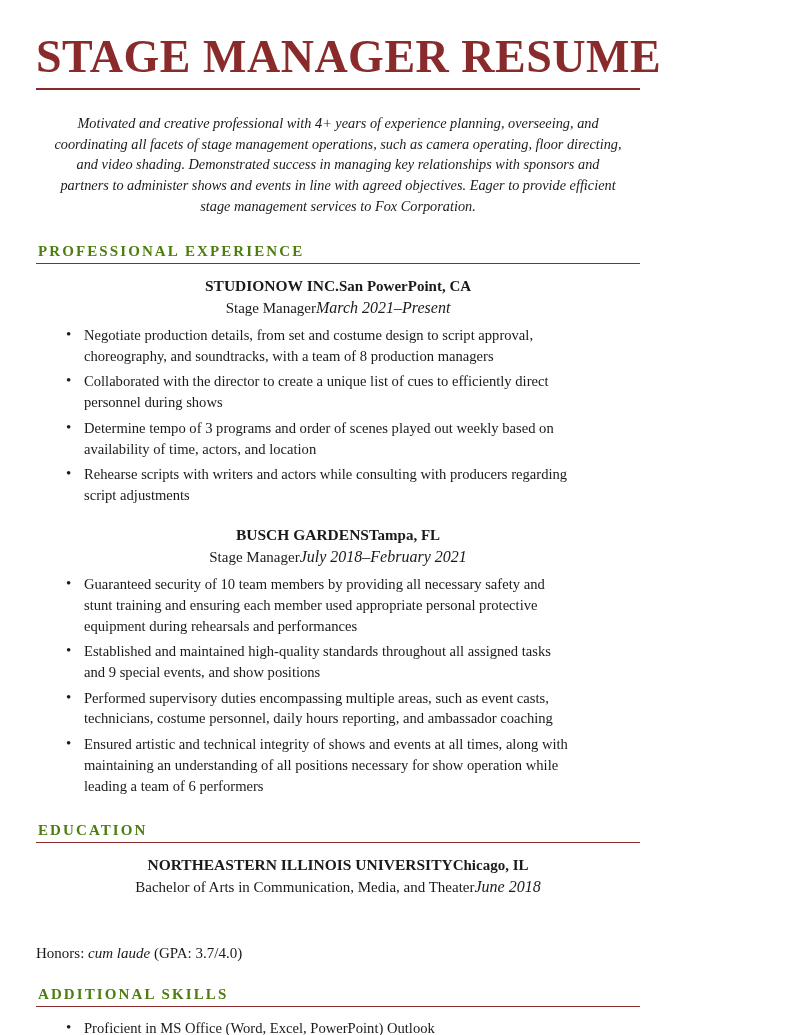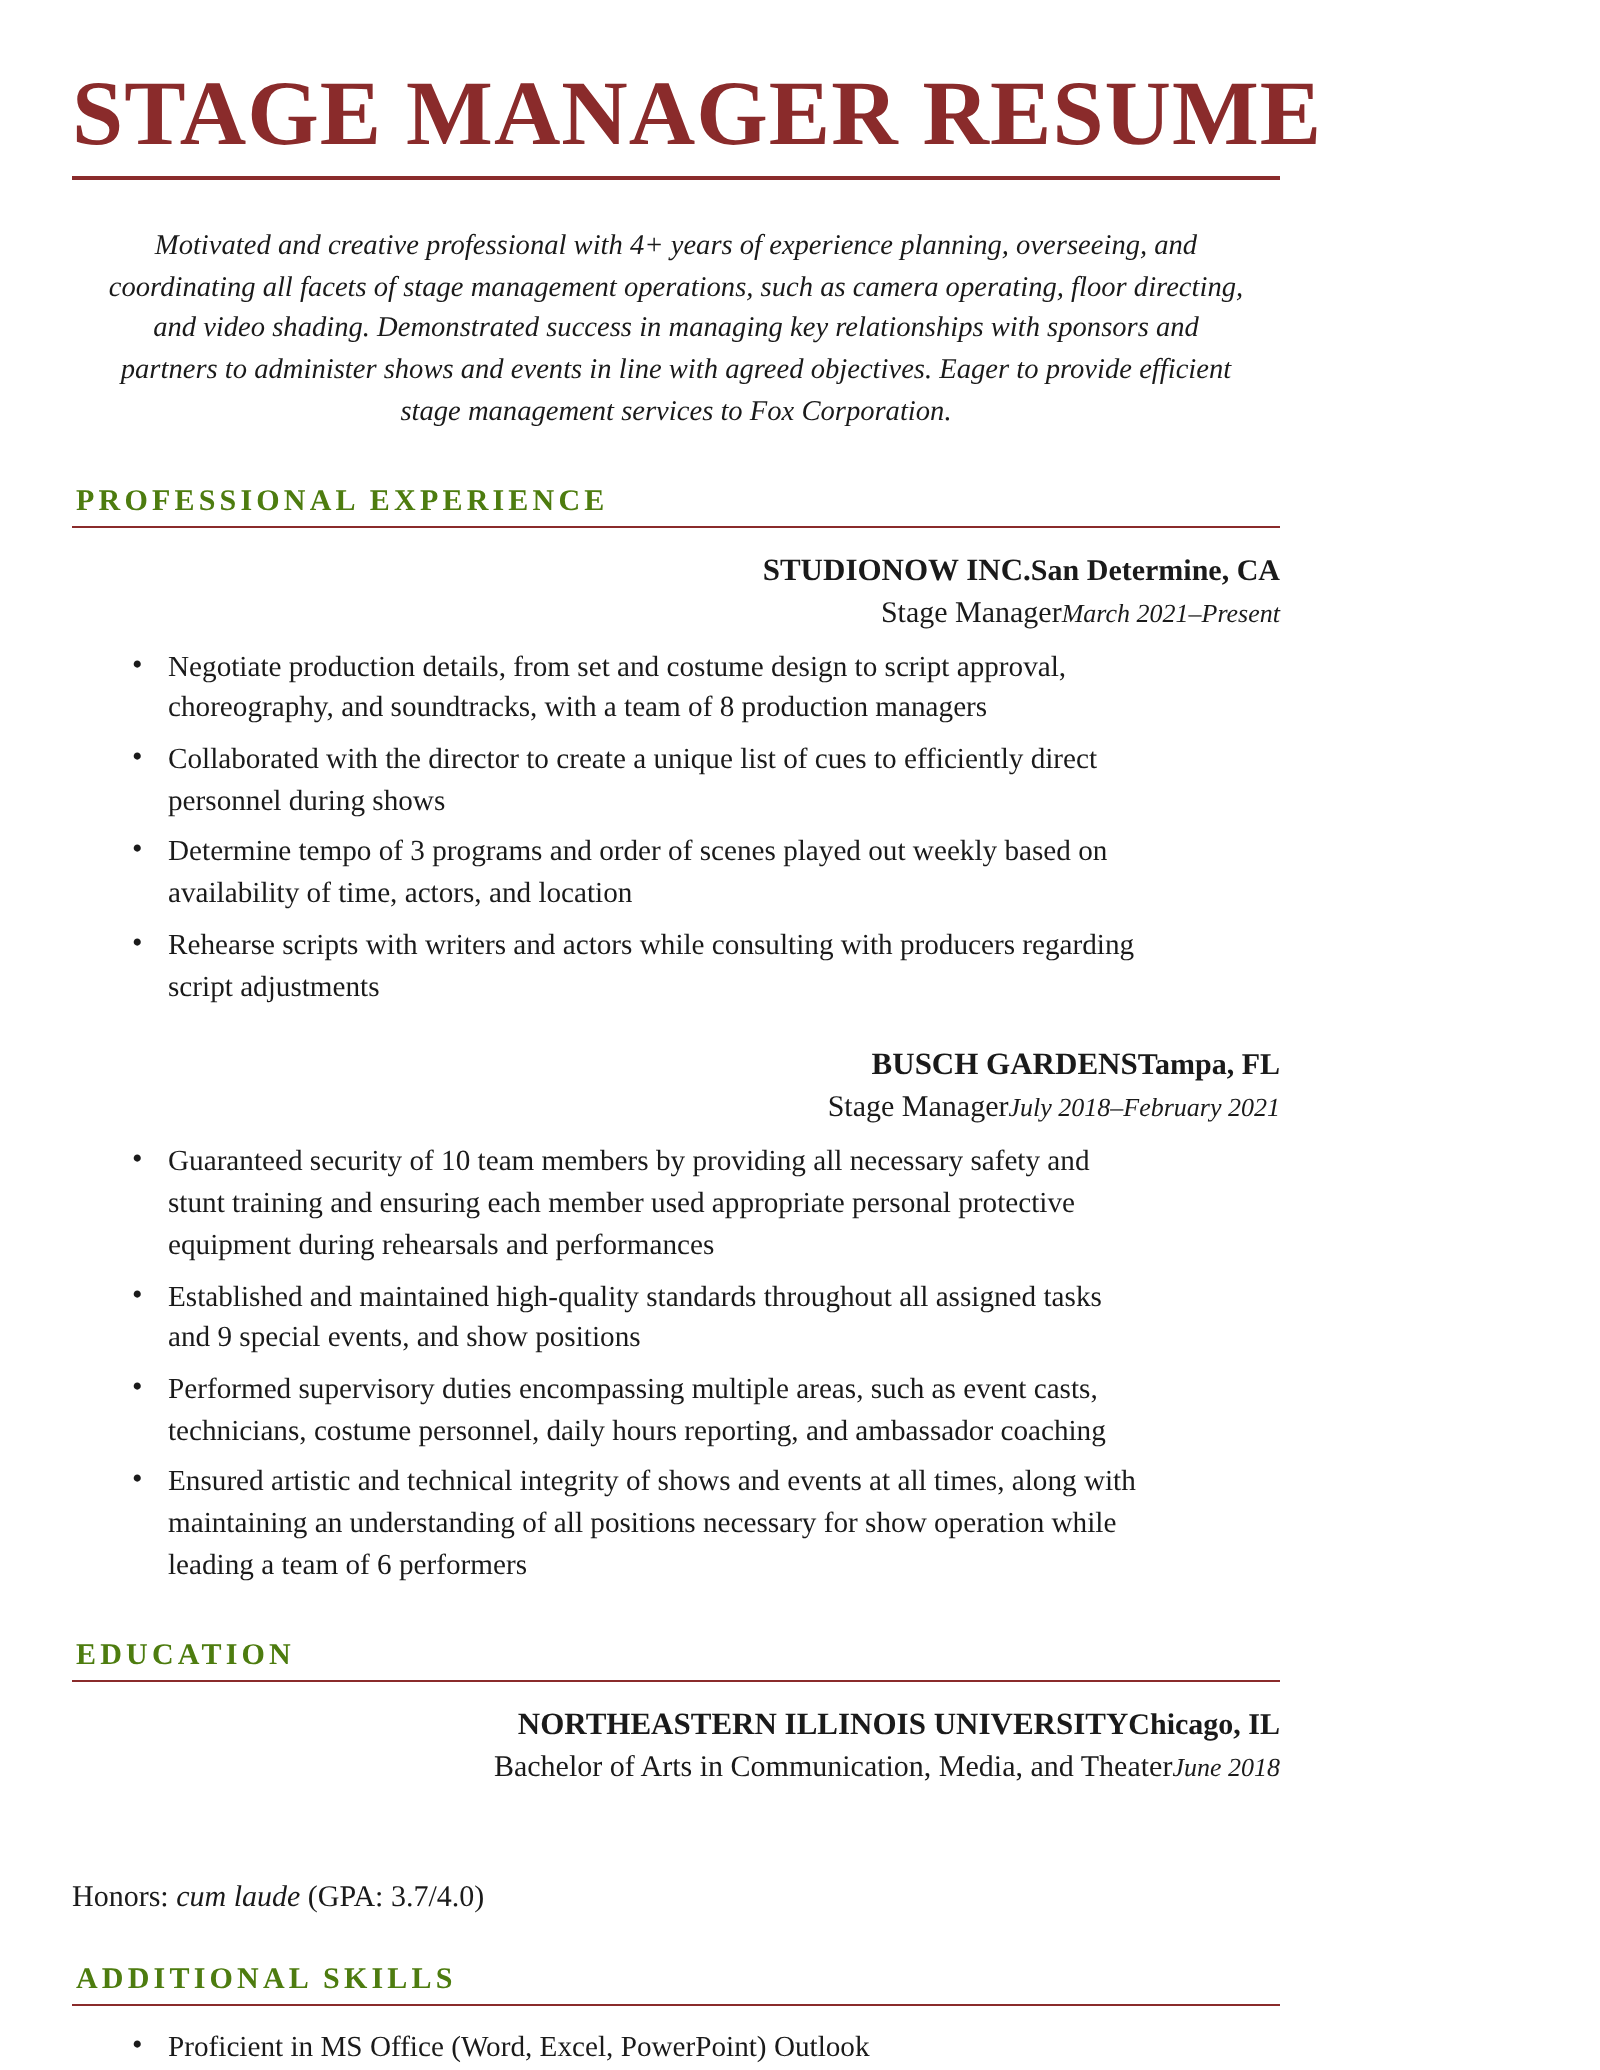--- a/index.html
+++ b/index.html
@@ -82,40 +82,40 @@
     border-top: 1.5px solid #8a2b2b;
     margin: 0 0 11px 0;
     height: 0;
   }
 
   
   .entry { margin-bottom: 4px; }
   .entry + .entry { margin-top: 18px; }
   .entry-row {
     display: flex;
-    justify-content: flex-end;
+    justify-content: center;
     align-items: baseline;
     line-height: 1.4;
   }
   .org {
     font-weight: bold;
     font-size: 15.5px;
   }
   .loc {
     font-weight: bold;
     font-size: 15px;
     text-align: right;
     white-space: nowrap;
   }
   .role {
     font-size: 15px;
   }
   .dates {
     font-style: italic;
-    font-size: 13px;
+    font-size: 16px;
     text-align: right;
     white-space: nowrap;
   }
 
   
   ul.bullets {
     list-style: none;
     margin: 6px 0 0 0;
     padding: 0;
   }
@@ -164,21 +164,21 @@
       <p class="summary">Motivated and creative professional with 4+ years of experience planning, overseeing, and coordinating all facets of stage management operations, such as camera operating, floor directing, and video shading. Demonstrated success in managing key relationships with sponsors and partners to administer shows and events in line with agreed objectives. Eager to provide efficient stage management services to Fox Corporation.</p>
     </div>
 
     <div class="section">
       <div class="section-heading">PROFESSIONAL EXPERIENCE</div>
       <hr class="section-rule">
 
       <div class="entry">
         <div class="entry-row">
           <span class="org">STUDIONOW INC.</span>
-          <span class="loc">San Determine, CA</span>
+          <span class="loc">San PowerPoint, CA</span>
         </div>
         <div class="entry-row">
           <span class="role">Stage Manager</span>
           <span class="dates">March 2021–Present</span>
         </div>
         <ul class="bullets bullets-wrap-top">
           <li>Negotiate production details, from set and costume design to script approval, choreography, and soundtracks, with a team of 8 production managers</li>
           <li>Collaborated with the director to create a unique list of cues to efficiently direct personnel during shows</li>
           <li>Determine tempo of 3 programs and order of scenes played out weekly based on availability of time, actors, and location</li>
           <li>Rehearse scripts with writers and actors while consulting with producers  regarding script adjustments</li>

